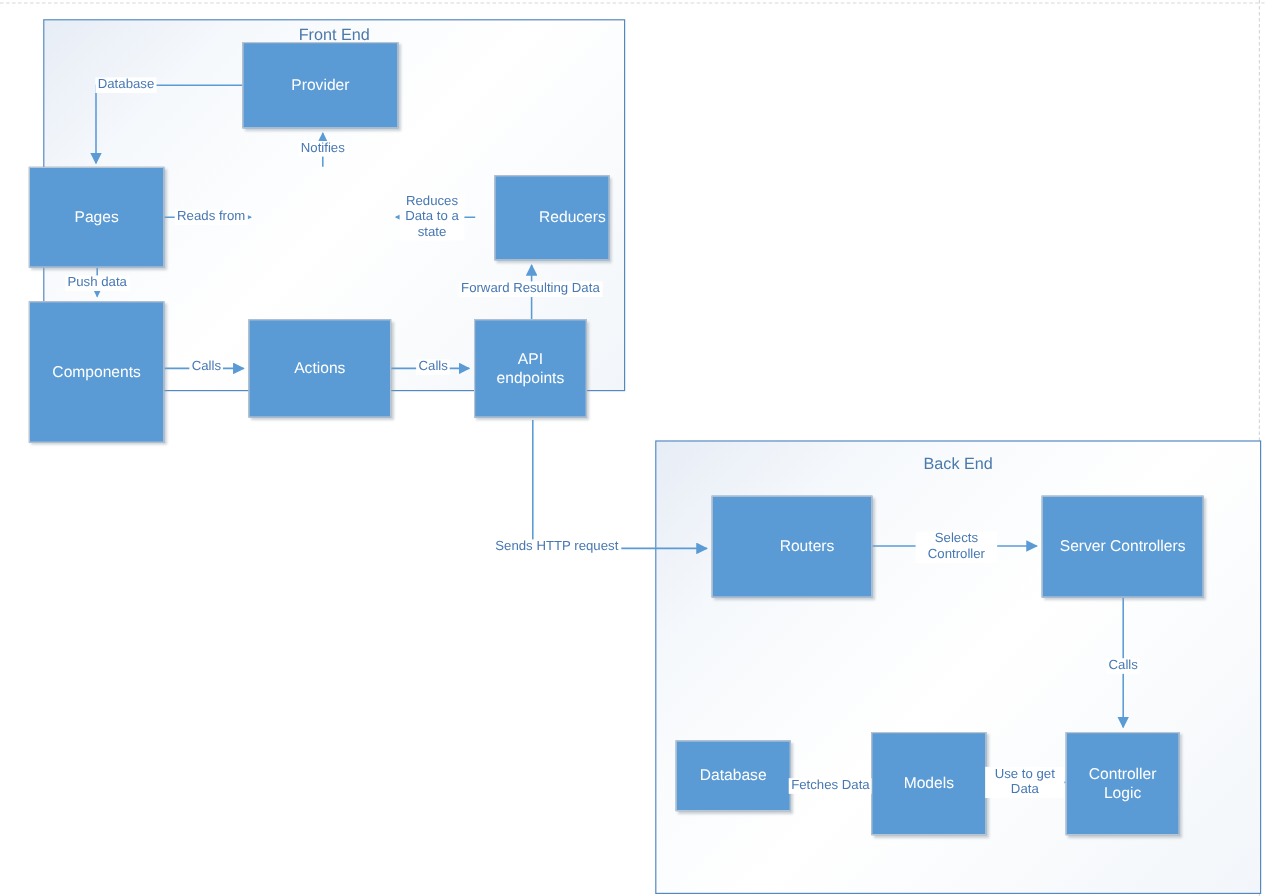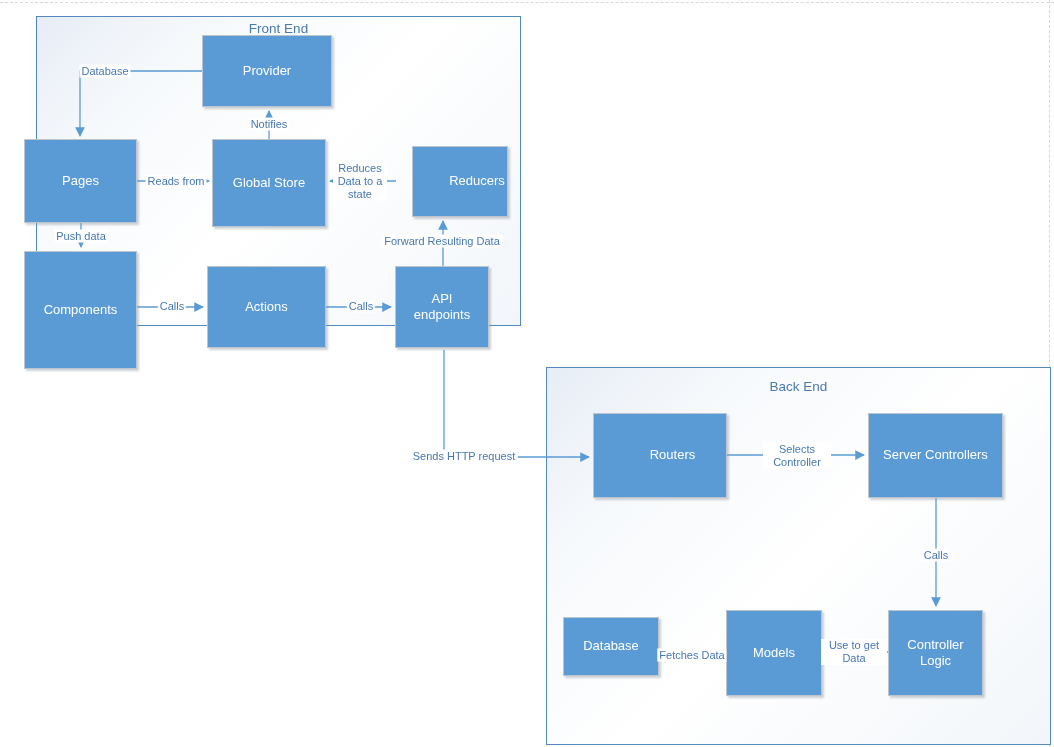--- a/index.html
+++ b/index.html
@@ -124,23 +124,20 @@
     <path class="edge" d="M888,652 H826" marker-end="url(#arrow)"></path>
     <path class="edge" d="M726,655 H663" marker-end="url(#arrow)"></path>
   </svg>
 
   <div class="node" style="left:202px; top:35px; width:130px; height:72px;">
     <span class="node-label">Provider</span>
   </div>
   <div class="node" style="left:24px; top:139px; width:113px; height:84px;">
     <span class="node-label">Pages</span>
   </div>
-  <div class="node" style="left:212px; top:139px; width:114px; height:88px;">
-    <span class="node-label">Global Store</span>
-  </div>
   <div class="node" style="left:412px; top:146px; width:96px; height:71px;padding-left:44px;">
     <span class="node-label">Reducers</span>
   </div>
   <div class="node" style="left:24px; top:251px; width:113px; height:118px;">
     <span class="node-label">Components</span>
   </div>
   <div class="node" style="left:207px; top:266px; width:119px; height:82px;">
     <span class="node-label">Actions</span>
   </div>
   <div class="node" style="left:395px; top:266px; width:94px; height:82px;">

